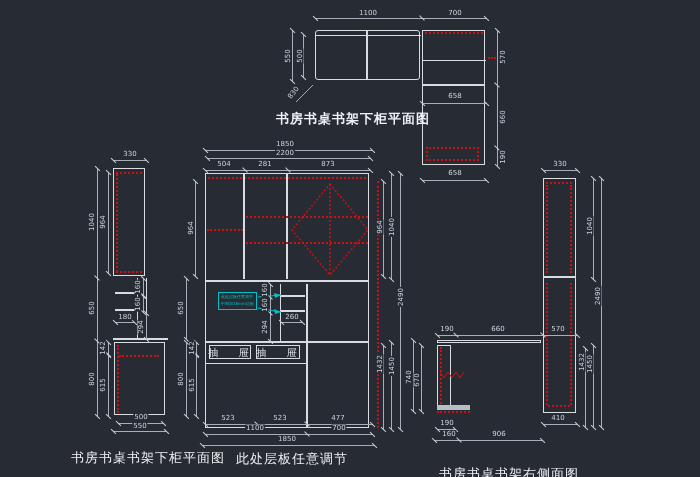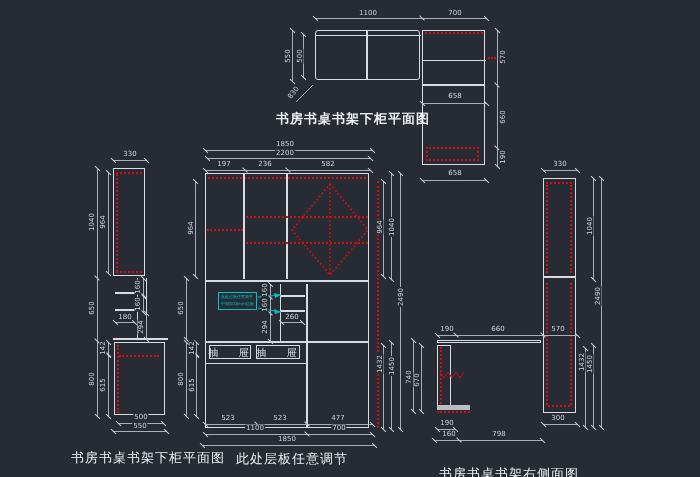--- a/index.html
+++ b/index.html
@@ -153,23 +153,23 @@
     <div class="tk" style="left:307px;top:424px;"></div>
     <div class="dl h" style="left:205px;top:434px;width:168px;"></div>
     <div class="tk" style="left:307px;top:434px;"></div>
     <div class="dl h" style="left:202px;top:445px;width:173px;"></div>
     <div class="note" style="left:218px;top:292px;">
       <div>此处层板任意调节</div>
       <div>中间加18mm层板</div>
     </div>
     <span class="dim" style="left:285px;top:144px;">1850</span>
     <span class="dim" style="left:285px;top:153px;">2200</span>
-    <span class="dim" style="left:224px;top:164px;">197</span>
-    <span class="dim" style="left:265px;top:164px;">236</span>
-    <span class="dim" style="left:328px;top:164px;">582</span>
+    <span class="dim" style="left:224px;top:164px;">504</span>
+    <span class="dim" style="left:265px;top:164px;">281</span>
+    <span class="dim" style="left:328px;top:164px;">873</span>
     <span class="dim v" style="left:191px;top:228px;">964</span>
     <span class="dim v" style="left:181px;top:308px;">650</span>
     <span class="dim v" style="left:181px;top:379px;">800</span>
     <span class="dim v" style="left:192px;top:348px;">142</span>
     <span class="dim v" style="left:192px;top:385px;">615</span>
     <span class="dim v" style="left:265px;top:290px;">160</span>
     <span class="dim v" style="left:265px;top:305px;">160</span>
     <span class="dim v" style="left:265px;top:327px;">294</span>
     <span class="dim" style="left:292px;top:317px;">260</span>
     <span class="dim v" style="left:380px;top:227px;">964</span>
@@ -215,24 +215,24 @@
     <div class="dl v" style="left:585px;top:348px;height:80px;"></div>
     <div class="dl v" style="left:593px;top:345px;height:83px;"></div>
     <div class="dl v" style="left:593px;top:178px;height:102px;"></div>
     <div class="dl v" style="left:601px;top:178px;height:250px;"></div>
     <span class="dim" style="left:560px;top:164px;">330</span>
     <span class="dim" style="left:447px;top:329px;">190</span>
     <span class="dim" style="left:498px;top:329px;">660</span>
     <span class="dim" style="left:558px;top:329px;">570</span>
     <span class="dim v" style="left:409px;top:377px;">740</span>
     <span class="dim v" style="left:417px;top:380px;">670</span>
-    <span class="dim" style="left:558px;top:418px;">300</span>
+    <span class="dim" style="left:558px;top:418px;">410</span>
     <span class="dim" style="left:447px;top:423px;">190</span>
     <span class="dim" style="left:449px;top:434px;">160</span>
-    <span class="dim" style="left:499px;top:434px;">798</span>
+    <span class="dim" style="left:499px;top:434px;">906</span>
     <span class="dim v" style="left:590px;top:226px;">1040</span>
     <span class="dim v" style="left:598px;top:296px;">2490</span>
     <span class="dim v" style="left:582px;top:362px;">1432</span>
     <span class="dim v" style="left:590px;top:364px;">1450</span>
     <div class="title" style="left:509px;top:474px;">书房书桌书架右侧面图</div>
   </div>
 
   <svg class="ovl" width="700" height="477">
     <polygon points="330,184 368,230 330,275 292,230" fill="none" stroke="#d01010" stroke-width="1.5" stroke-dasharray="2 2"></polygon>
     <line x1="330" y1="184" x2="330" y2="275" stroke="#d01010" stroke-width="1.5" stroke-dasharray="2 2"></line>

